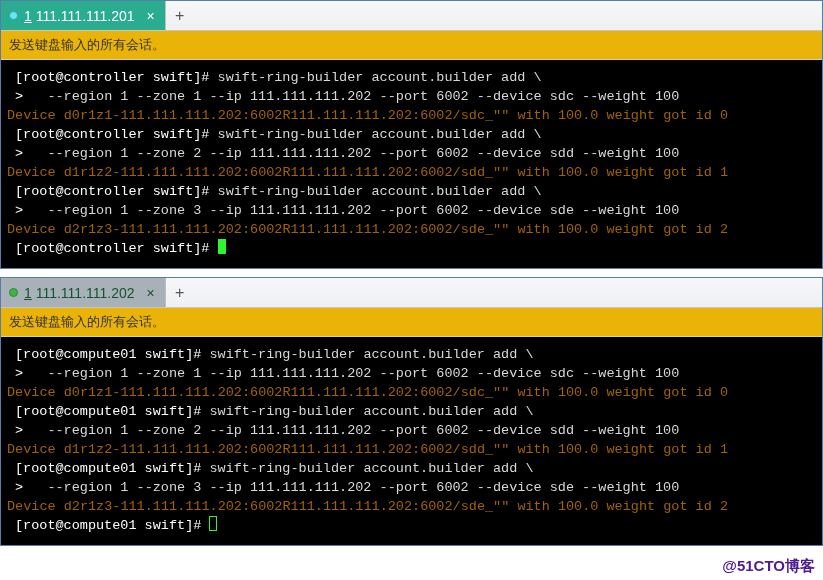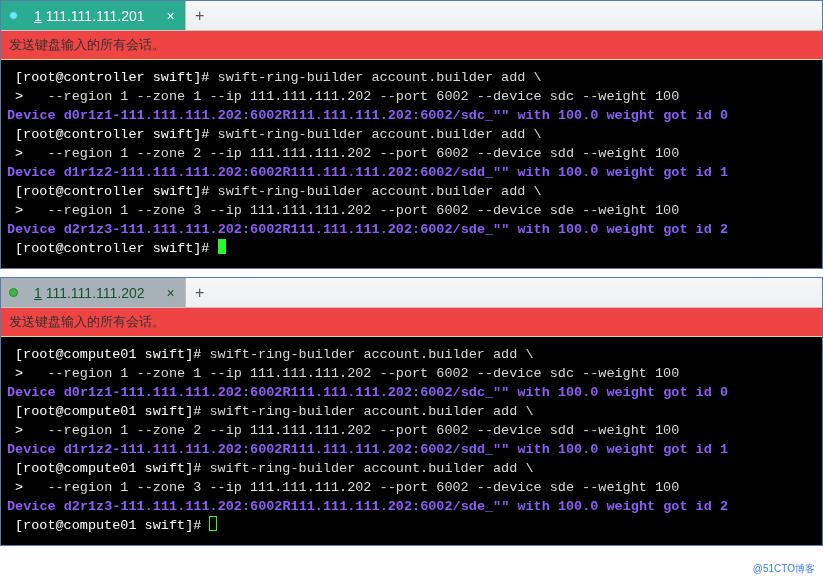--- a/index.html
+++ b/index.html
@@ -18,21 +18,21 @@
   .tab-strip {
     background: linear-gradient(#f6f7f8,#eef0f2);
     display: flex;
     align-items: stretch;
     height: 30px;
     border-bottom: 1px solid #c6c6c6;
   }
   .tab {
     display: flex;
     align-items: center;
-    gap: 16px;
+    gap: 6px;
     padding: 0 10px 0 8px;
     border-right: 1px solid #bfbfbf;
     cursor: pointer;
     font-size: 14px;
     height: 100%;
   }
   .tab.active1 {
     background: #29ac8f;
     color: #ffffff;
   }
@@ -56,57 +56,58 @@
   .tab-add {
     display: flex;
     align-items: center;
     justify-content: center;
     width: 28px;
     color: #555;
     font-size: 16px;
     cursor: pointer;
   }
   .hint {
-    background: #ef4444;
+    background: #eab308;
     border-bottom: 1px solid #d9d58a;
     padding: 5px 8px;
     color: #333;
     font-size: 13px;
   }
   .term {
     background: #000000;
     color: #d8d8d8;
     font-family: Consolas, "Courier New", monospace;
     font-size: 13.5px;
     line-height: 19px;
     padding: 8px 6px 10px 6px;
     white-space: pre;
     overflow: hidden;
   }
   .p1 { color: #ffffff; margin-left: 8px; } 
-  .p2 { color: #8b5cf6; font-weight: bold; }
+  .p2 { color: #a16207; }
   .cursor1 {
     display: inline-block;
     width: 8px; height: 15px;
     background: #2df52d;
     vertical-align: -2px;
   }
   .cursor2 {
     display: inline-block;
     width: 8px; height: 15px;
     border: 1px solid #2df52d;
     vertical-align: -2px;
   }
   .watermark {
     position: absolute;
     right: 8px;
     bottom: 4px;
-    color: #3b82f6;
-    font-size: 10px;
+    color: #4c1d95;
+    font-size: 15px;
     pointer-events: none;
+    font-weight: bold;
   }
 </style>
 </head>
 <body>
 
 <div class="session">
   <div class="tab-strip">
     <div class="tab active1">
       <span class="dot cyan"></span>
       <span class="tab-label"><span class="un">1</span> <span>111.111.111.201</span></span>

